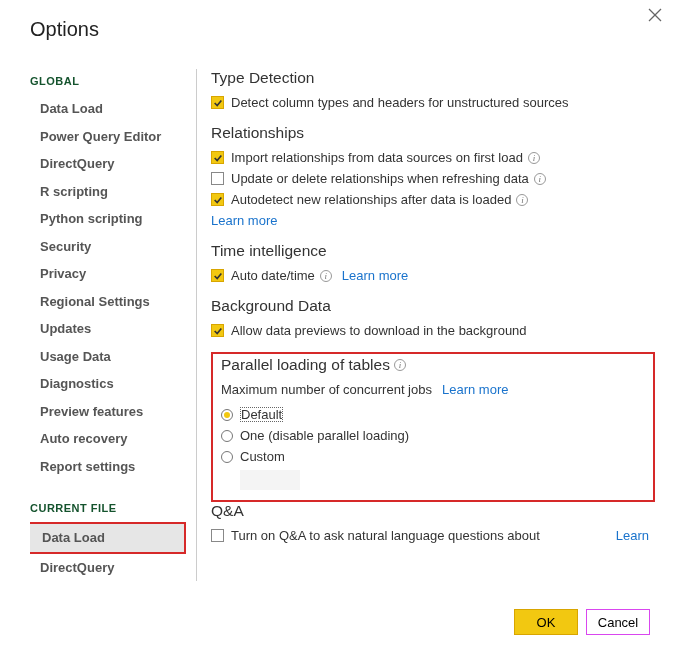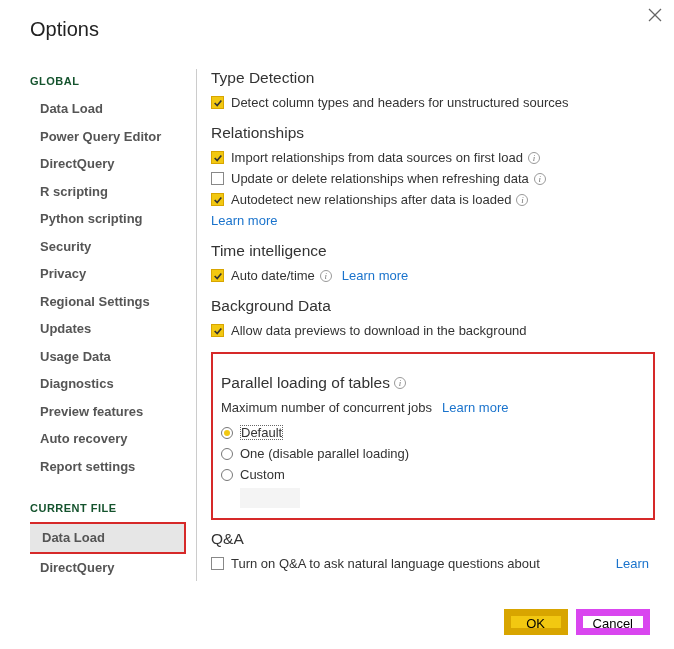--- a/index.html
+++ b/index.html
@@ -134,40 +134,39 @@
     border-radius: 50%;
     margin-right: 7px;
     display: inline-flex; align-items:center; justify-content:center;
     flex-shrink:0;
   }
   .radio.sel::after {
     content:""; width:6px; height:6px; background:#f2c811; border-radius:50%;
   }
   .highlight-box {
     border: 2.5px solid #d62929;
-    padding: 20px 10px 10px 8px;
-    margin-bottom: 10px;
+    padding: 2px 10px 10px 8px;
   }
   .custom-input {
     width: 60px; height: 20px;
     background: #f4f4f4;
     border: none;
     margin-left: 19px;
   }
   .footer {
     position: absolute;
     bottom: 14px;
     right: 24px;
     display: flex;
     gap: 8px;
   }
   .btn {
     min-width: 64px;
     height: 26px;
-    border: 7px solid #d946ef;
+    border: 1px solid #d946ef;
     background: #fff;
     font-size: 13px;
     cursor: pointer;
     padding: 0 10px;
   }
   .btn.primary {
     background: #f2c811;
     border-color: #d8a500;
   }
   .dotted-focus { outline: 1px dotted #666; outline-offset: -1px; padding: 0 1px;}

